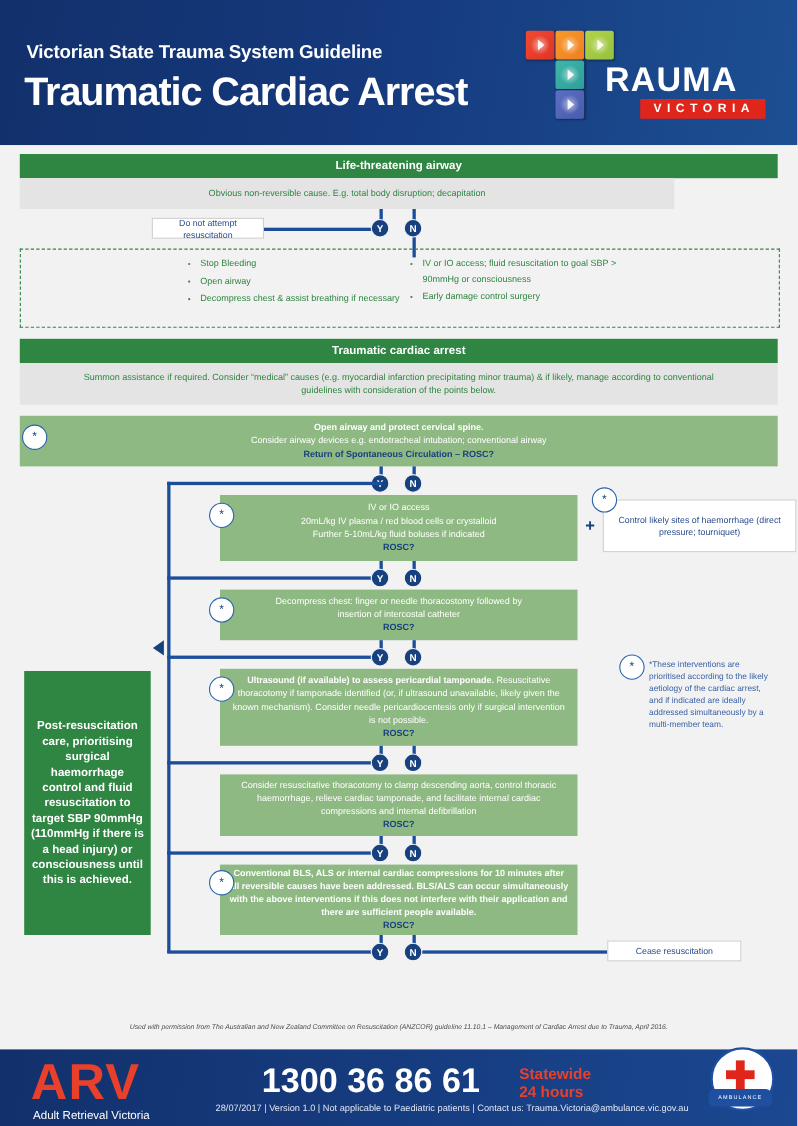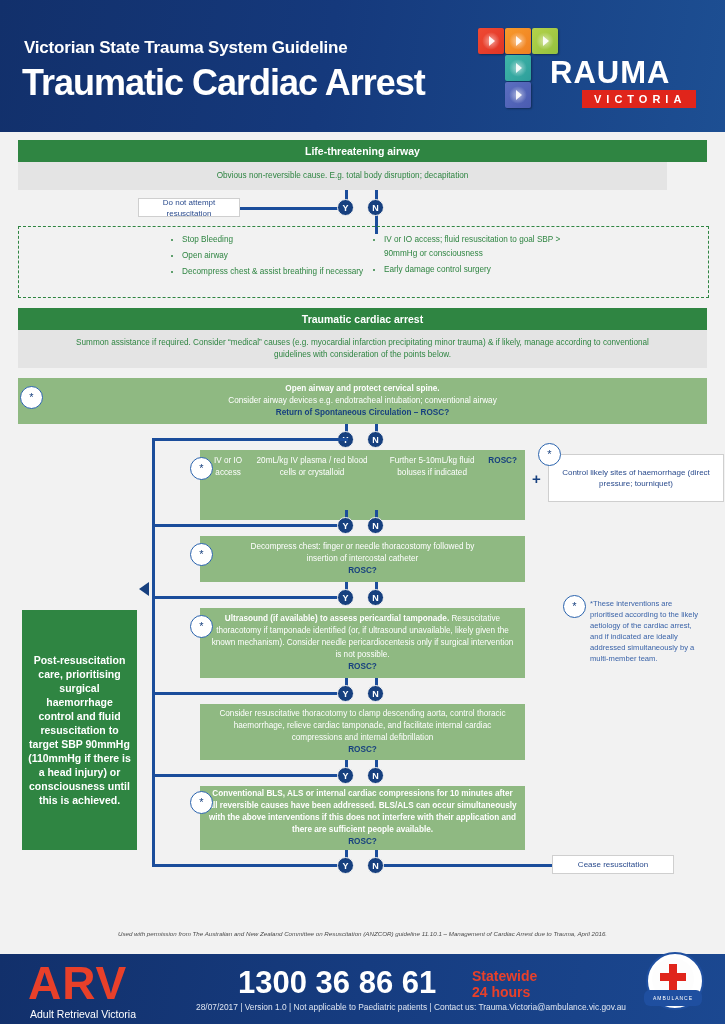--- a/index.html
+++ b/index.html
@@ -180,21 +180,21 @@
           </div>
       </div>
       <div class="logo-word">RAUMA</div>
       <div class="logo-vic">VICTORIA</div>
     </div>
   </div>
 
   <div class="body">
 
     <div class="bar-green" style="left:18px;top:8px;width:689px;height:22px;">Life-threatening airway</div>
-    <div class="bar-grey" style="left:18px;top:30px;width:649px;height:28px;">Obvious non-reversible cause. E.g. total body disruption; decapitation</div>
+    <div class="bar-grey" style="left:18px;top:30px;width:595px;height:28px;">Obvious non-reversible cause. E.g. total body disruption; decapitation</div>
 
     <div class="ln lnv" style="left:345px;top:58px;height:18px;"></div>
     <div class="ln lnv" style="left:375px;top:58px;height:18px;"></div>
     <div class="ln lnh" style="left:240px;top:75px;width:108px;"></div>
     <div class="ln lnv" style="left:375px;top:80px;height:22px;"></div>
     <div class="wbox" style="left:138px;top:66px;width:102px;height:19px;">Do not attempt resuscitation</div>
     <div class="yn" style="left:337px;top:67px;">Y</div>
     <div class="yn" style="left:367px;top:67px;">N</div>
 
     <div class="dashed-box" style="left:18px;top:94px;width:689px;height:70px;"></div>
@@ -226,21 +226,21 @@
     <div class="ln lnv" style="left:375px;top:292px;height:18px;"></div>
     <div class="yn" style="left:337px;top:299px;">Y</div>
     <div class="yn" style="left:367px;top:299px;">N</div>
 
     <div class="ln lnh" style="left:152px;top:306px;width:196px;"></div>
     <div class="ln lnv" style="left:152px;top:306px;height:292px;"></div>
 
     <div class="leftbox" style="left:22px;top:478px;width:115px;height:240px;">Post-resuscitation care, prioritising surgical haemorrhage control and fluid resuscitation to target SBP 90mmHg (110mmHg if there is a head injury) or consciousness until this is achieved.</div>
     <div class="arrowL" style="left:139px;top:450px;"></div>
 
-    <div class="gbox" style="left:200px;top:318px;width:325px;height:70px;display:flex;flex-direction:row;justify-content:center;">
+    <div class="gbox" style="left:200px;top:318px;width:325px;height:60px;display:flex;flex-direction:column;justify-content:center;">
       <div>IV or IO access</div>
       <div>20mL/kg IV plasma / red blood cells or crystalloid</div>
       <div>Further 5-10mL/kg fluid boluses if indicated</div>
       <div class="rosc">ROSC?</div>
     </div>
     <div class="star" style="left:190px;top:325px;">*</div>
 
     <div class="plus" style="left:532px;top:338px;">+</div>
     <div class="wbox" style="left:548px;top:322px;width:176px;height:48px;">Control likely sites of haemorrhage (direct pressure; tourniquet)</div>
     <div class="star" style="left:538px;top:311px;">*</div>

